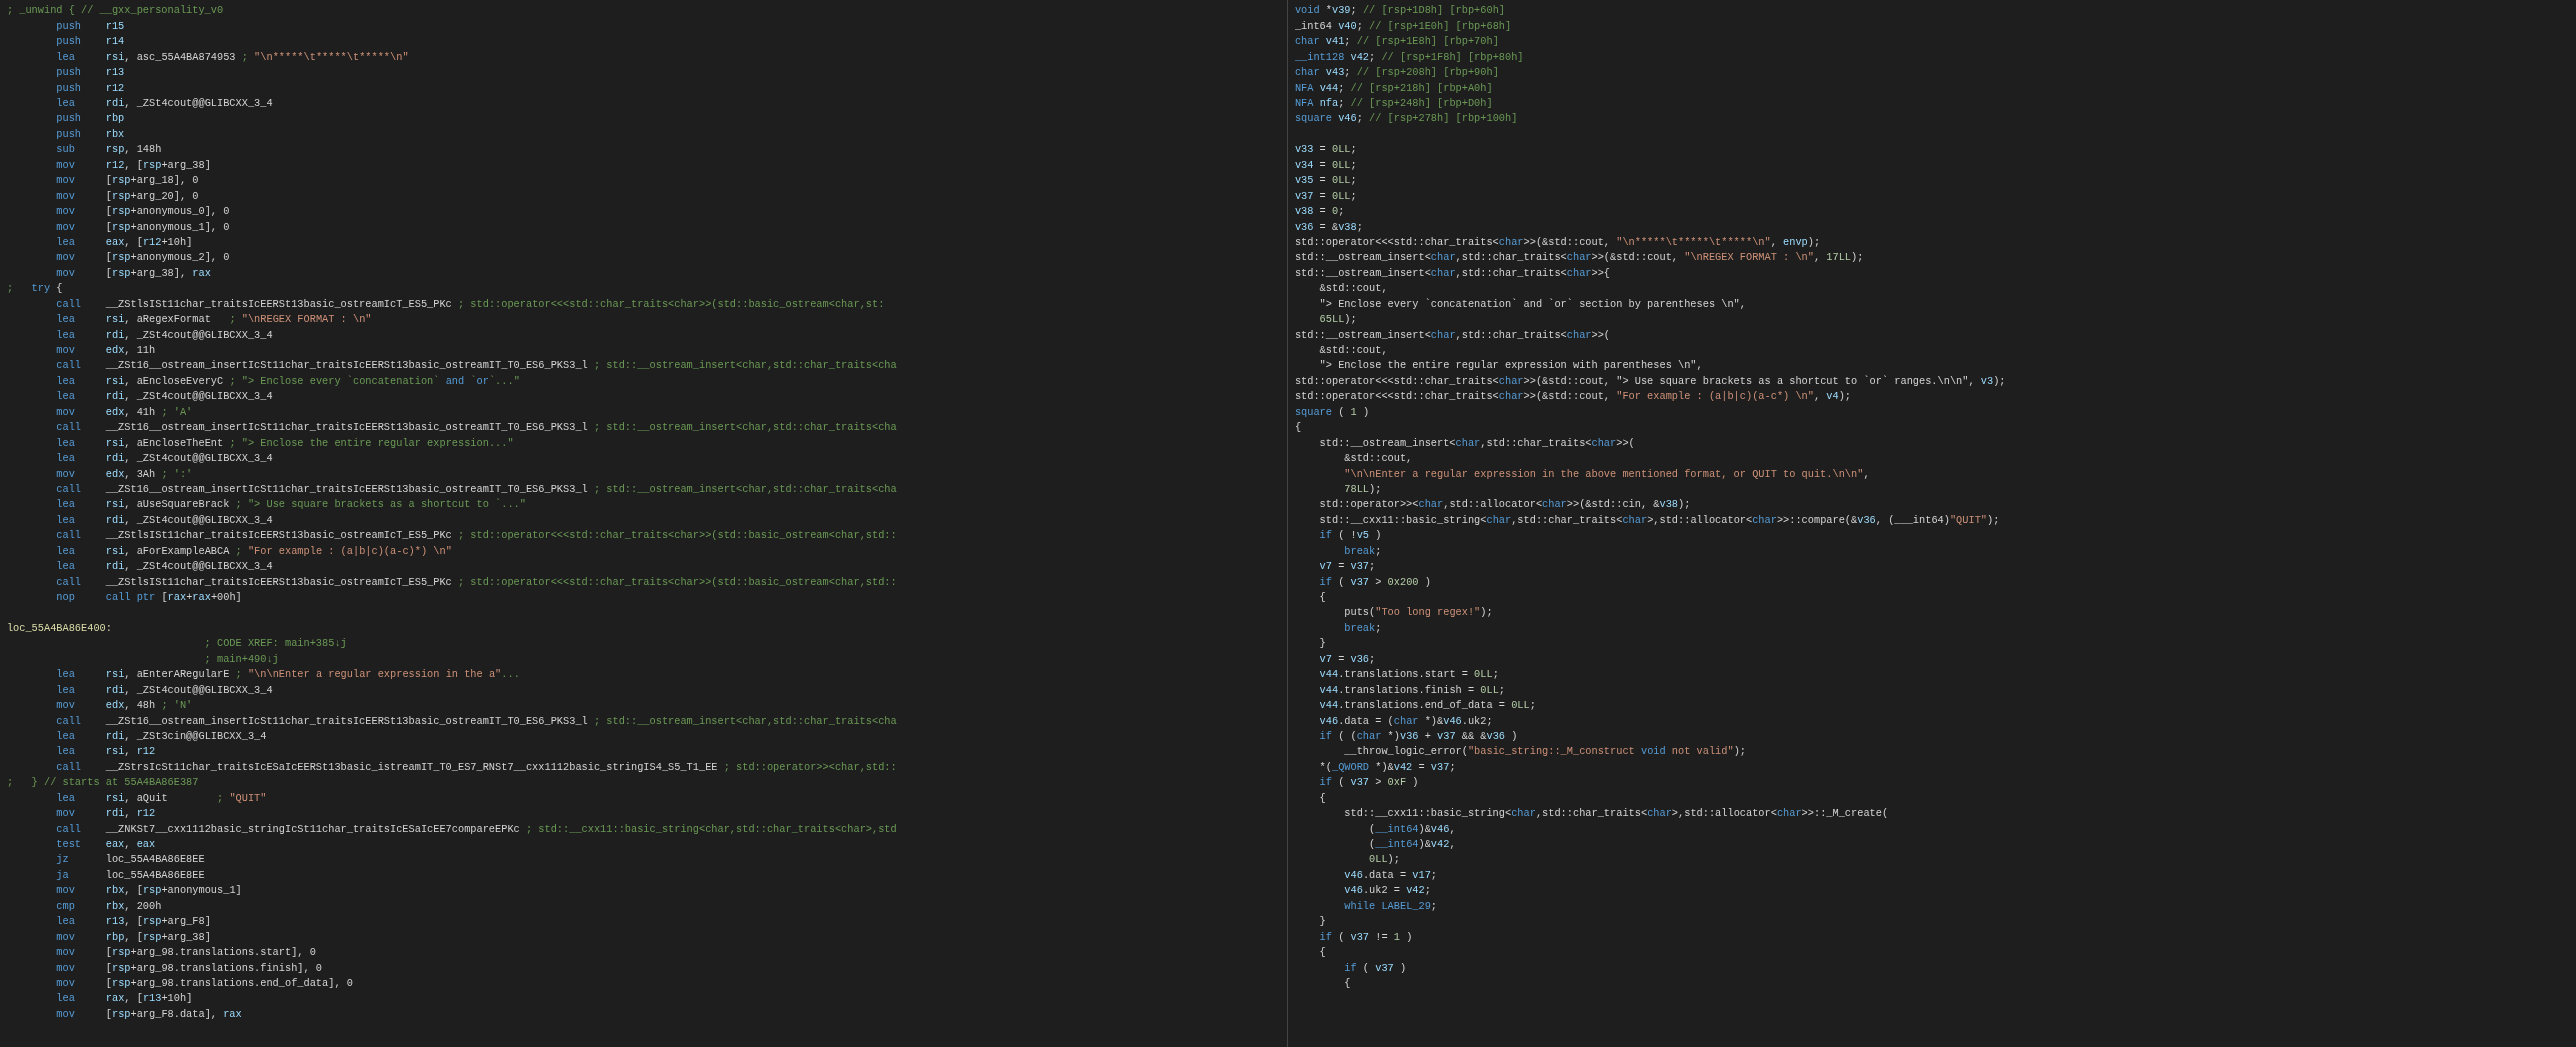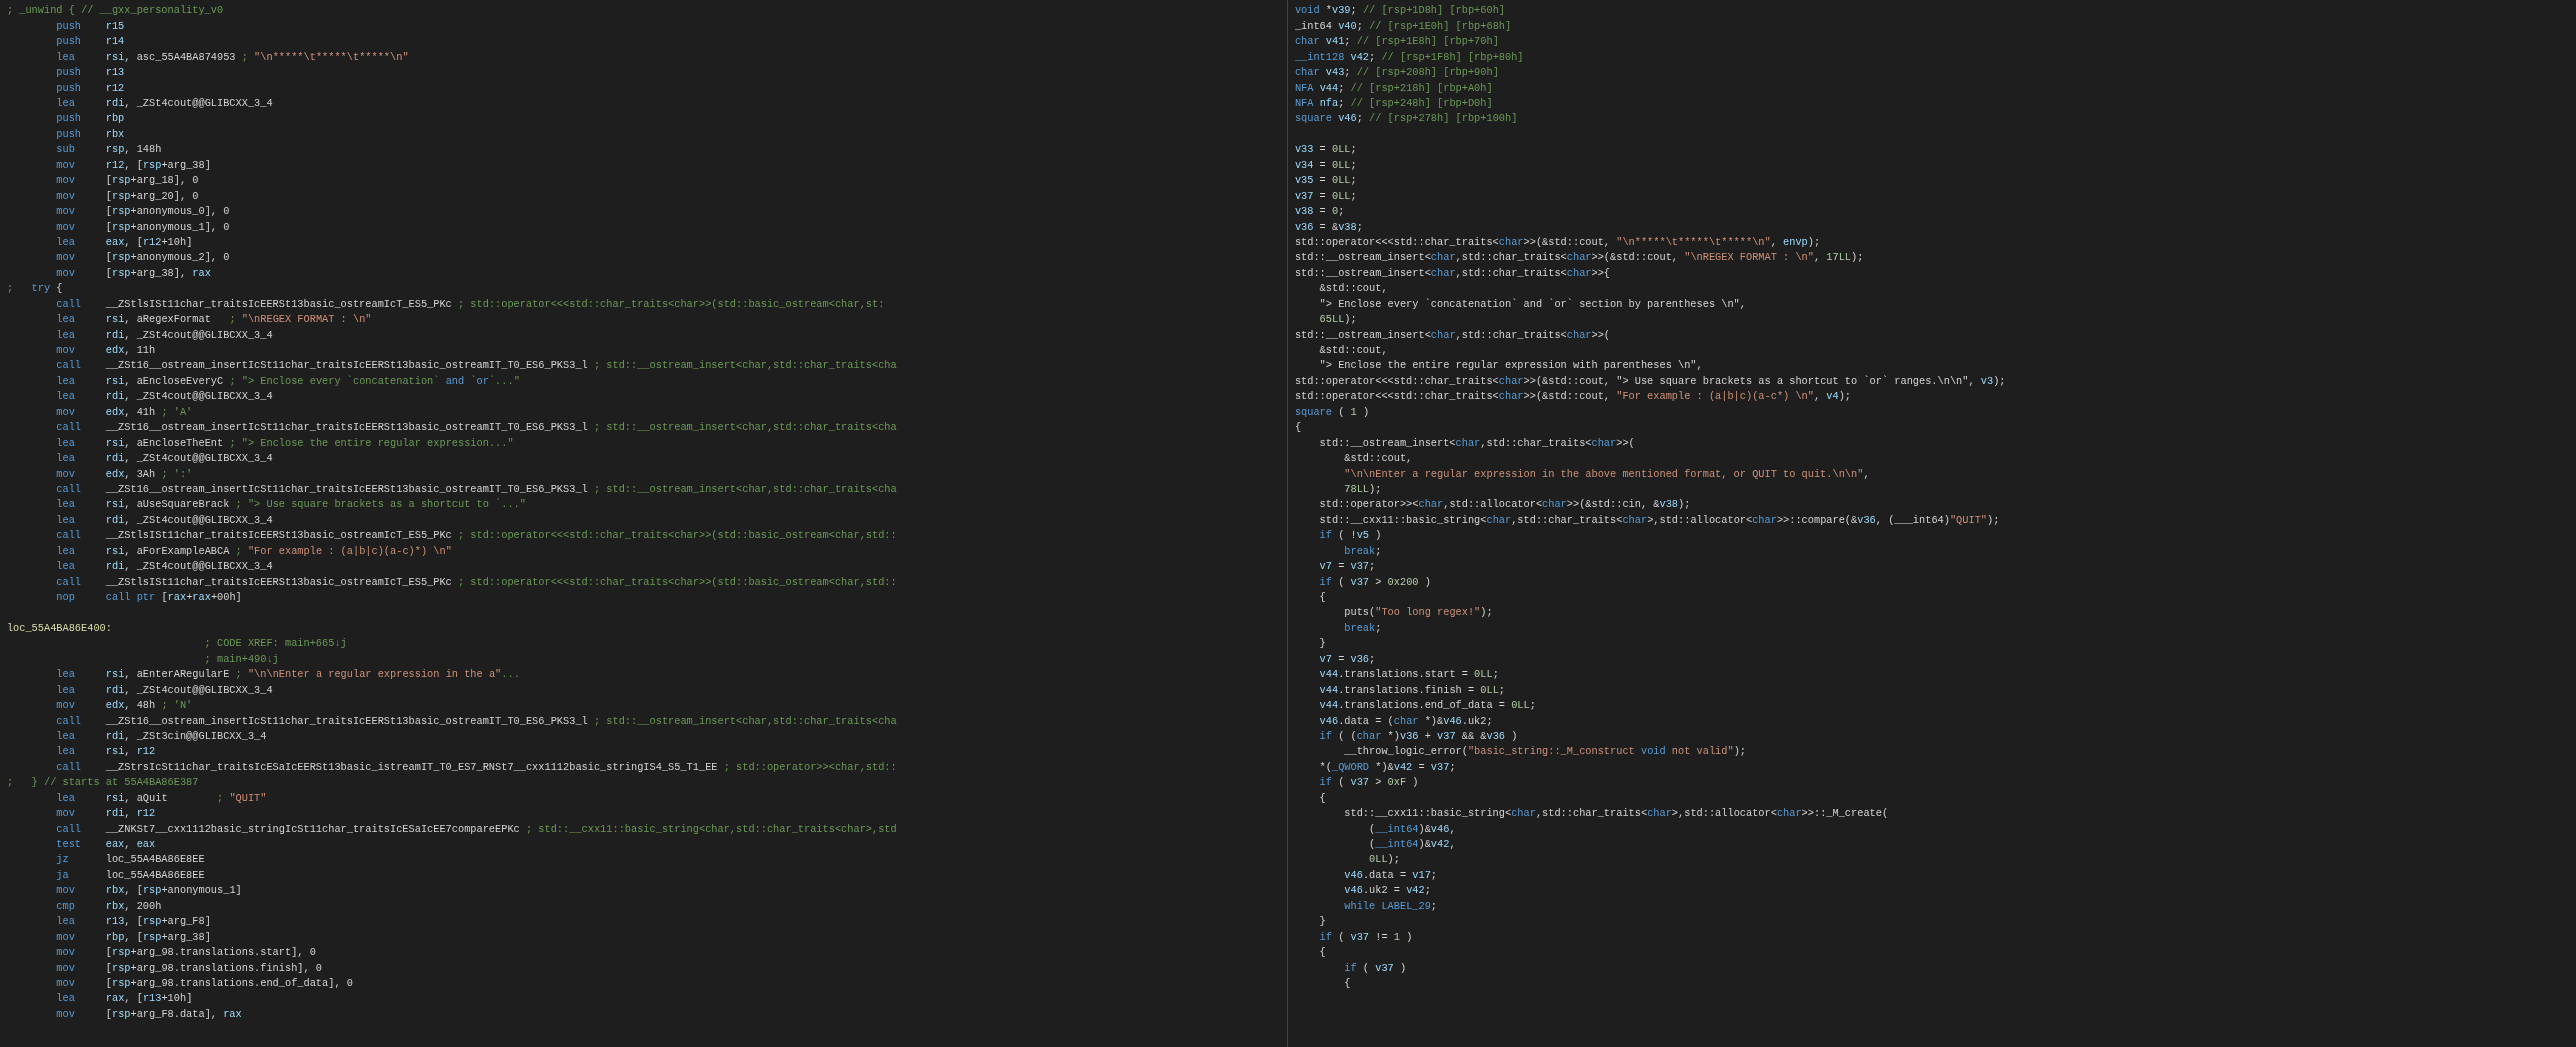--- a/index.html
+++ b/index.html
@@ -82,21 +82,21 @@
         <span style="color:#569cd6">call</span>    __ZSt16__ostream_insertIcSt11char_traitsIcEERSt13basic_ostreamIT_T0_ES6_PKS3_l <span style="color:#6a9955">; std::__ostream_insert&lt;char,std::char_traits&lt;cha</span>
         <span style="color:#569cd6">lea</span>     <span style="color:#9cdcfe">rsi</span>, aUseSquareBrack <span style="color:#6a9955">; "&gt; Use square brackets as a shortcut to `..."</span>
         <span style="color:#569cd6">lea</span>     <span style="color:#9cdcfe">rdi</span>, _ZSt4cout@@GLIBCXX_3_4
         <span style="color:#569cd6">call</span>    __ZStlsISt11char_traitsIcEERSt13basic_ostreamIcT_ES5_PKc <span style="color:#6a9955">; std::operator&lt;&lt;&lt;std::char_traits&lt;char&gt;&gt;(std::basic_ostream&lt;char,std::</span>
         <span style="color:#569cd6">lea</span>     <span style="color:#9cdcfe">rsi</span>, aForExampleABCA <span style="color:#6a9955">; <span style="color:#ce9178">"For example : (a|b|c)(a-c)*) \n"</span></span>
         <span style="color:#569cd6">lea</span>     <span style="color:#9cdcfe">rdi</span>, _ZSt4cout@@GLIBCXX_3_4
         <span style="color:#569cd6">call</span>    __ZStlsISt11char_traitsIcEERSt13basic_ostreamIcT_ES5_PKc <span style="color:#6a9955">; std::operator&lt;&lt;&lt;std::char_traits&lt;char&gt;&gt;(std::basic_ostream&lt;char,std::</span>
         <span style="color:#569cd6">nop</span>     <span style="color:#569cd6">call</span> <span style="color:#569cd6">ptr</span> [<span style="color:#9cdcfe">rax</span>+<span style="color:#9cdcfe">rax</span>+00h]
 
 <span style="color:#dcdcaa">loc_55A4BA86E400:</span>
-<span style="color:#6a9955">                                ; CODE XREF: main+665↓j</span>
+<span style="color:#6a9955">                                ; CODE XREF: main+385↓j</span>
 <span style="color:#6a9955">                                ; main+490↓j</span>
         <span style="color:#569cd6">lea</span>     <span style="color:#9cdcfe">rsi</span>, aEnterARegularE <span style="color:#6a9955">; <span style="color:#ce9178">"\n\nEnter a regular expression in the a"</span>...</span>
         <span style="color:#569cd6">lea</span>     <span style="color:#9cdcfe">rdi</span>, _ZSt4cout@@GLIBCXX_3_4
         <span style="color:#569cd6">mov</span>     <span style="color:#9cdcfe">edx</span>, 48h <span style="color:#6a9955">; 'N'</span>
         <span style="color:#569cd6">call</span>    __ZSt16__ostream_insertIcSt11char_traitsIcEERSt13basic_ostreamIT_T0_ES6_PKS3_l <span style="color:#6a9955">; std::__ostream_insert&lt;char,std::char_traits&lt;cha</span>
         <span style="color:#569cd6">lea</span>     <span style="color:#9cdcfe">rdi</span>, _ZSt3cin@@GLIBCXX_3_4
         <span style="color:#569cd6">lea</span>     <span style="color:#9cdcfe">rsi</span>, <span style="color:#9cdcfe">r12</span>
         <span style="color:#569cd6">call</span>    __ZStrsIcSt11char_traitsIcESaIcEERSt13basic_istreamIT_T0_ES7_RNSt7__cxx1112basic_stringIS4_S5_T1_EE <span style="color:#6a9955">; std::operator&gt;&gt;&lt;char,std::</span>
 <span style="color:#6a9955">;   } // starts at 55A4BA86E387</span>
         <span style="color:#569cd6">lea</span>     <span style="color:#9cdcfe">rsi</span>, aQuit        <span style="color:#6a9955">; <span style="color:#ce9178">"QUIT"</span></span>

